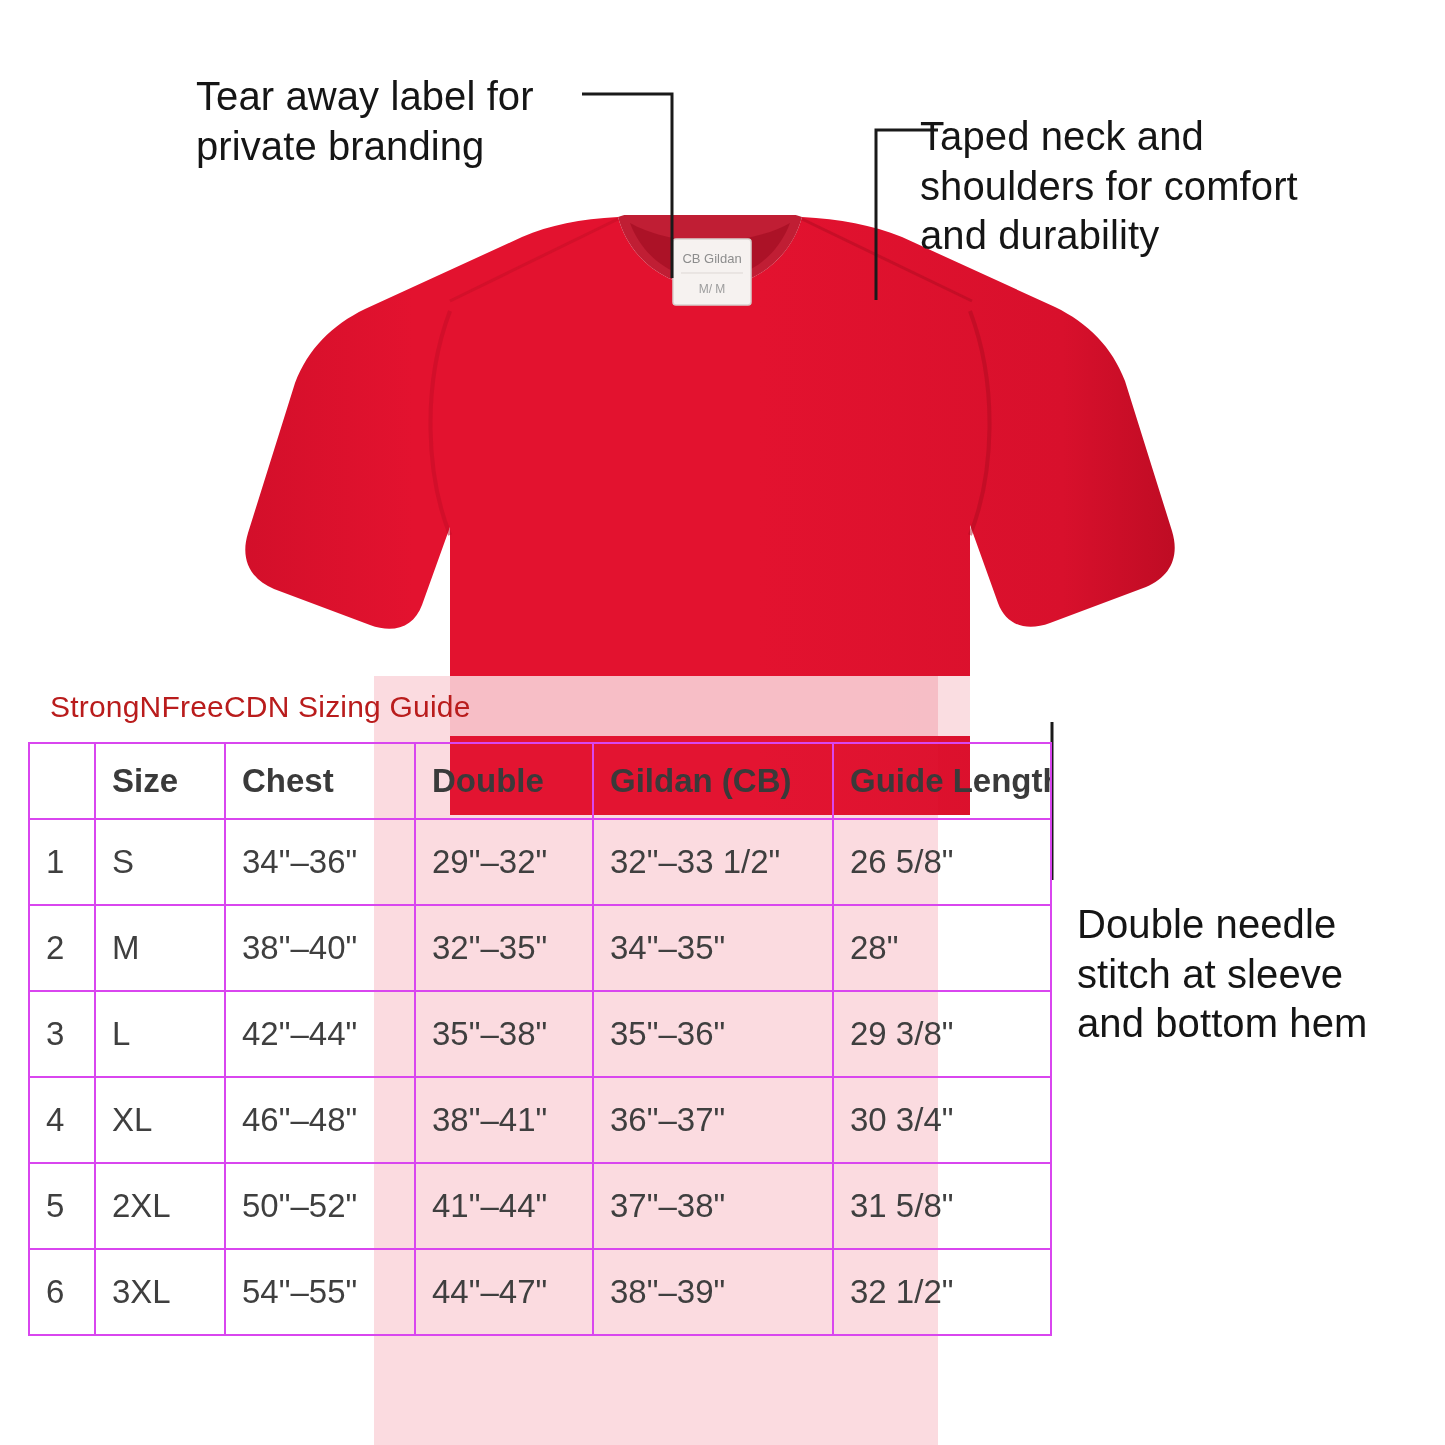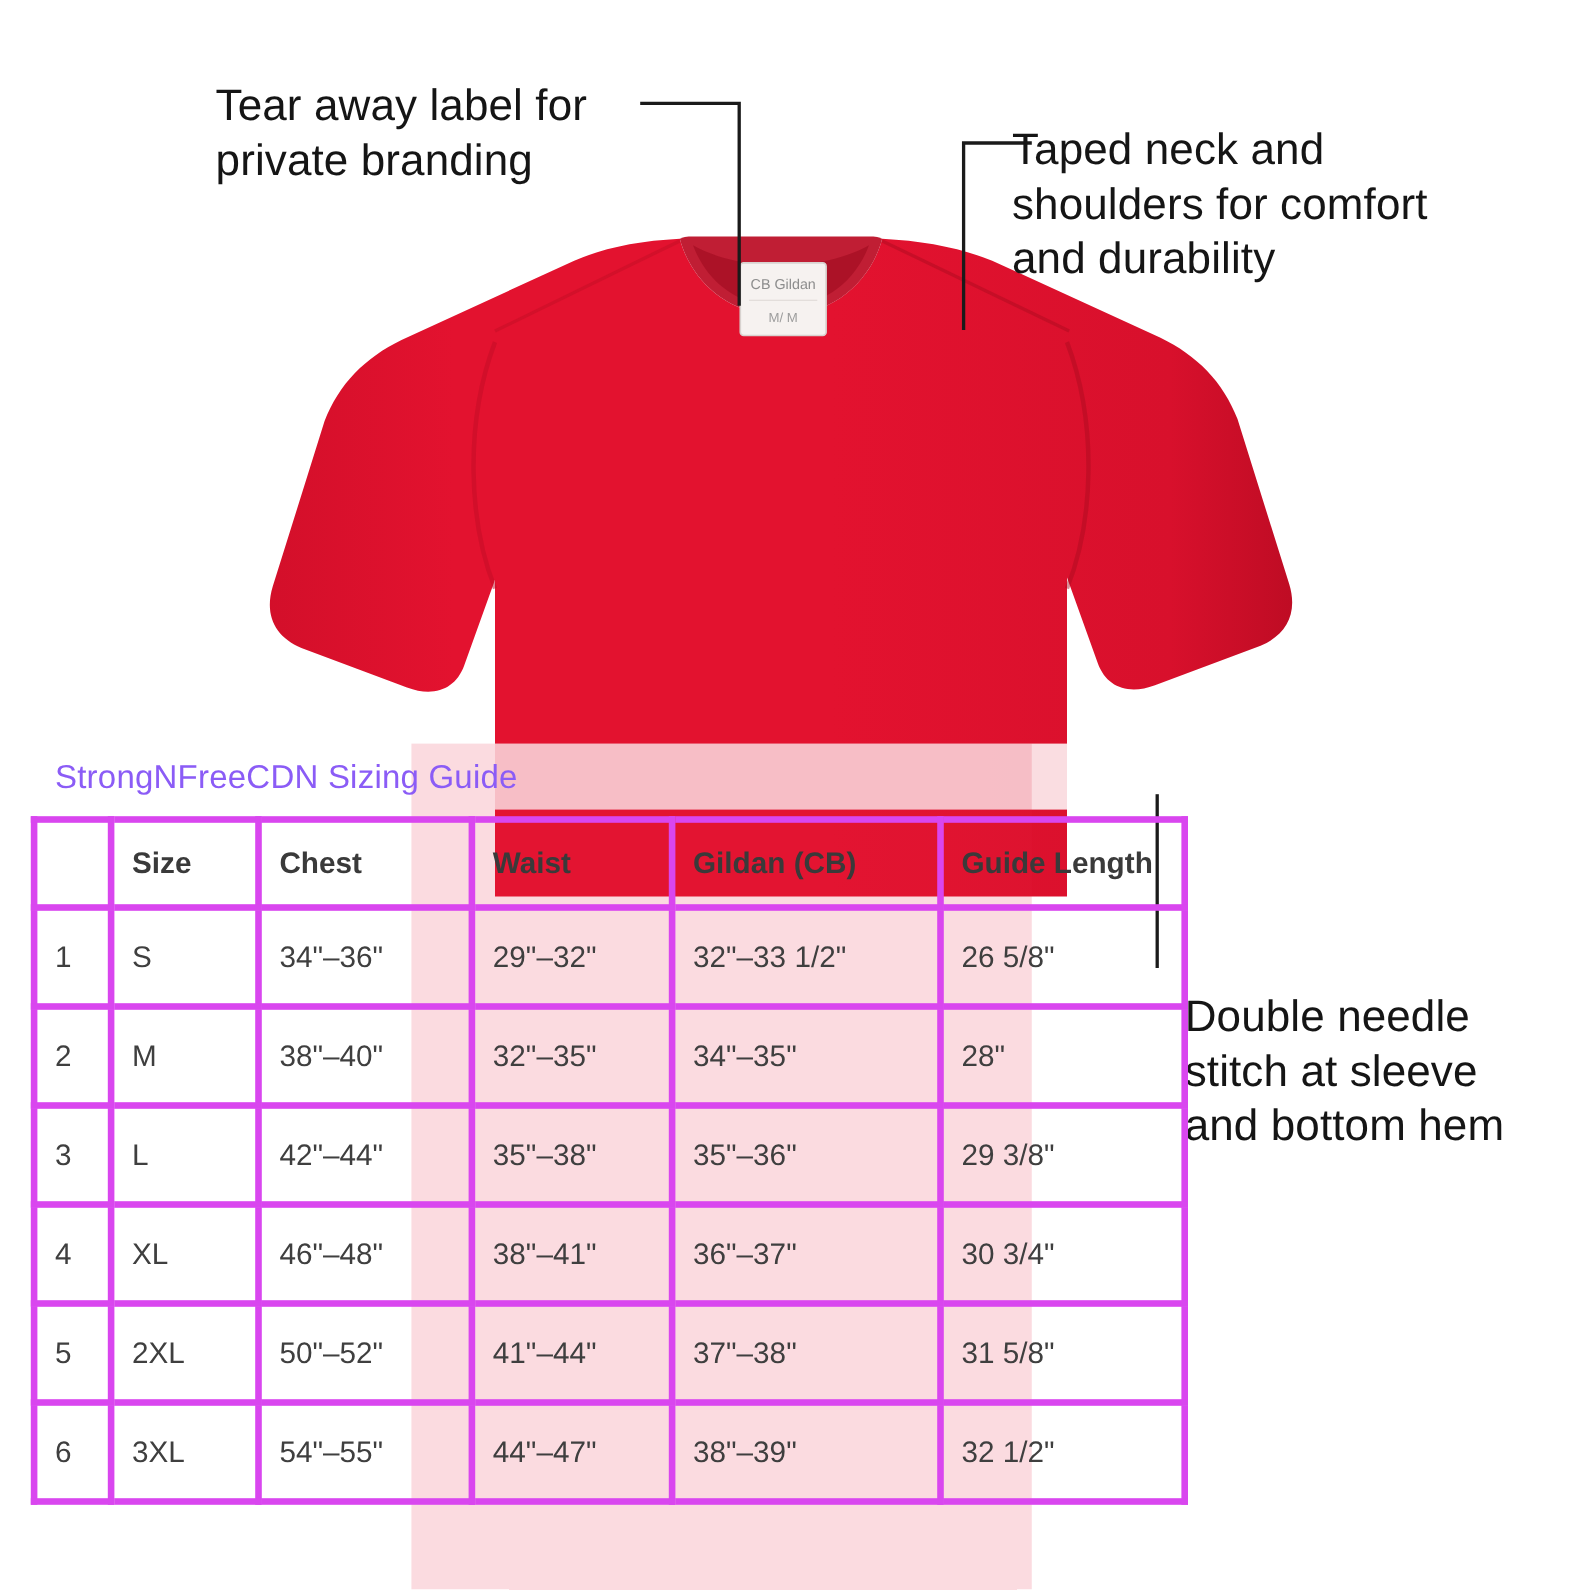--- a/index.html
+++ b/index.html
@@ -47,33 +47,33 @@
 
   
   #sizing-panel {
     position: absolute;
     left: 28px;
     top: 676px;
     width: 1000px;
   }
   #sizing-title {
     font-size: 30px;
-    color: #8b5cf6;
+    color: #b91c1c;
     padding: 14px 0 18px 22px;
     letter-spacing: 0.2px;
   }
   table.sizing {
     border-collapse: collapse;
     width: 960px;
     table-layout: fixed;
   }
   table.sizing th, table.sizing td {
-    border: 6px solid #d946ef;
+    border: 2px solid #d946ef;
     text-align: left;
-    font-size: 27px;
+    font-size: 33px;
     color: #3f3f3f;
     padding: 0 0 0 16px;
     height: 84px;
     white-space: nowrap;
     overflow: hidden;
     margin-top: 32px;
   }
   table.sizing th {
     font-weight: bold;
     color: #3a3a3a;
@@ -187,21 +187,21 @@
 <div class="callout" id="callout-double-needle">Double needle stitch at sleeve and bottom hem</div>
 
 <div id="sizing-panel">
   <div id="sizing-title">StrongNFreeCDN Sizing Guide</div>
   <table class="sizing">
     <thead>
       <tr>
         <th class="col-idx"></th>
         <th class="col-size">Size</th>
         <th class="col-chest">Chest</th>
-        <th class="col-waist">Waist</th>
+        <th class="col-waist">Double</th>
         <th class="col-sleeves">Gildan (CB)</th>
         <th class="col-body">Guide Length</th>
       </tr>
     </thead>
     <tbody>
       <tr>
         <td class="col-idx">1</td>
         <td class="col-size">S</td>
         <td class="col-chest">34"–36"</td>
         <td class="col-waist">29"–32"</td>

